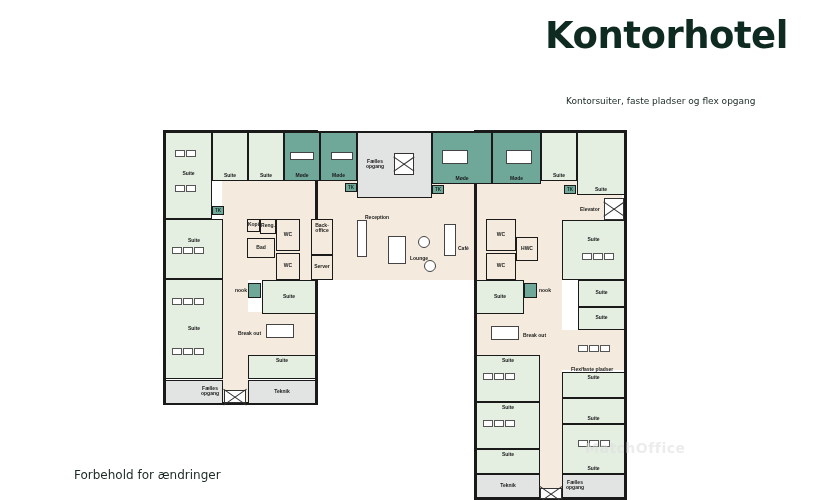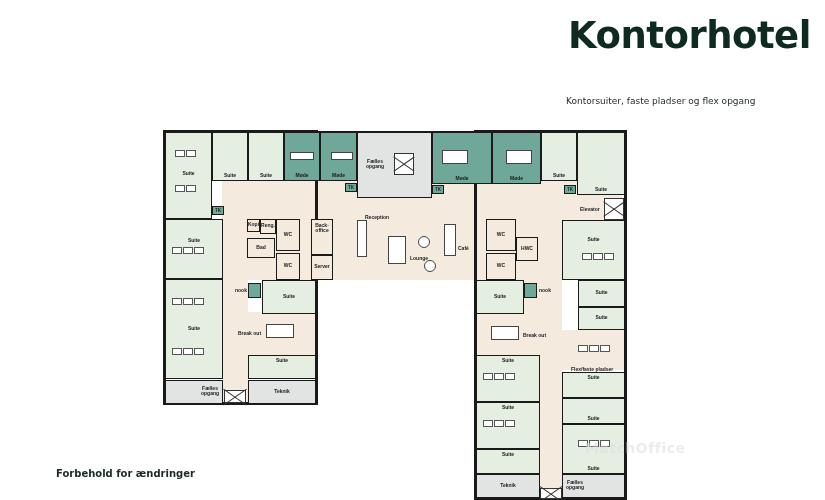--- a/index.html
+++ b/index.html
@@ -1,20 +1,20 @@
 <!DOCTYPE html>
 <html><head>
 <meta charset="utf-8">
 <style>
   * { box-sizing: border-box; margin: 0; padding: 0; }
   html, body { width: 825px; height: 500px; background: #ffffff; overflow: hidden; }
   body { position: relative; font-family: "Liberation Sans", sans-serif; color: #0f2a22; }
-  .title { position: absolute; left: 568px; top: 14px; font-size: 37px; font-weight: 700; color: #0e2a21; letter-spacing: -0.5px; font-family: "DejaVu Sans", sans-serif; }
+  .title { position: absolute; left: 545px; top: 14px; font-size: 37px; font-weight: 700; color: #0e2a21; letter-spacing: -0.5px; font-family: "DejaVu Sans", sans-serif; }
   .subtitle { position: absolute; left: 566px; top: 96px; font-size: 9px; color: #1b2a25; font-family: "DejaVu Sans", sans-serif; }
-  .disclaimer { position: absolute; left: 56px; top: 468px; font-size: 10px; color: #1b2a25; font-family: "DejaVu Sans", sans-serif; font-weight: bold; }
+  .disclaimer { position: absolute; left: 74px; top: 468px; font-size: 12px; color: #1b2a25; font-family: "DejaVu Sans", sans-serif; }
   .watermark { position: absolute; left: 585px; top: 440px; font-size: 14px; color: rgba(220,220,220,0.55); font-weight: 700; font-family: "DejaVu Sans", sans-serif; letter-spacing: 0.5px; }
 
   .plan { position: absolute; left: 0; top: 0; width: 825px; height: 500px; }
   .room { position: absolute; border: 1.5px solid #1a1a1a; display: flex; align-items: flex-end; justify-content: center; padding-bottom: 2px; }
   .room .lbl { font-size: 5px; font-weight: 700; color: #1a1a1a; white-space: nowrap; line-height: 1; text-align: center; }
   .suite { background: #e4efe2; }
   .meet { background: #6fa898; }
   .gray { background: #e2e3e3; }
   .corr { position: absolute; background: #f4ebde; }
   .wc { background: #f4ebde; }

